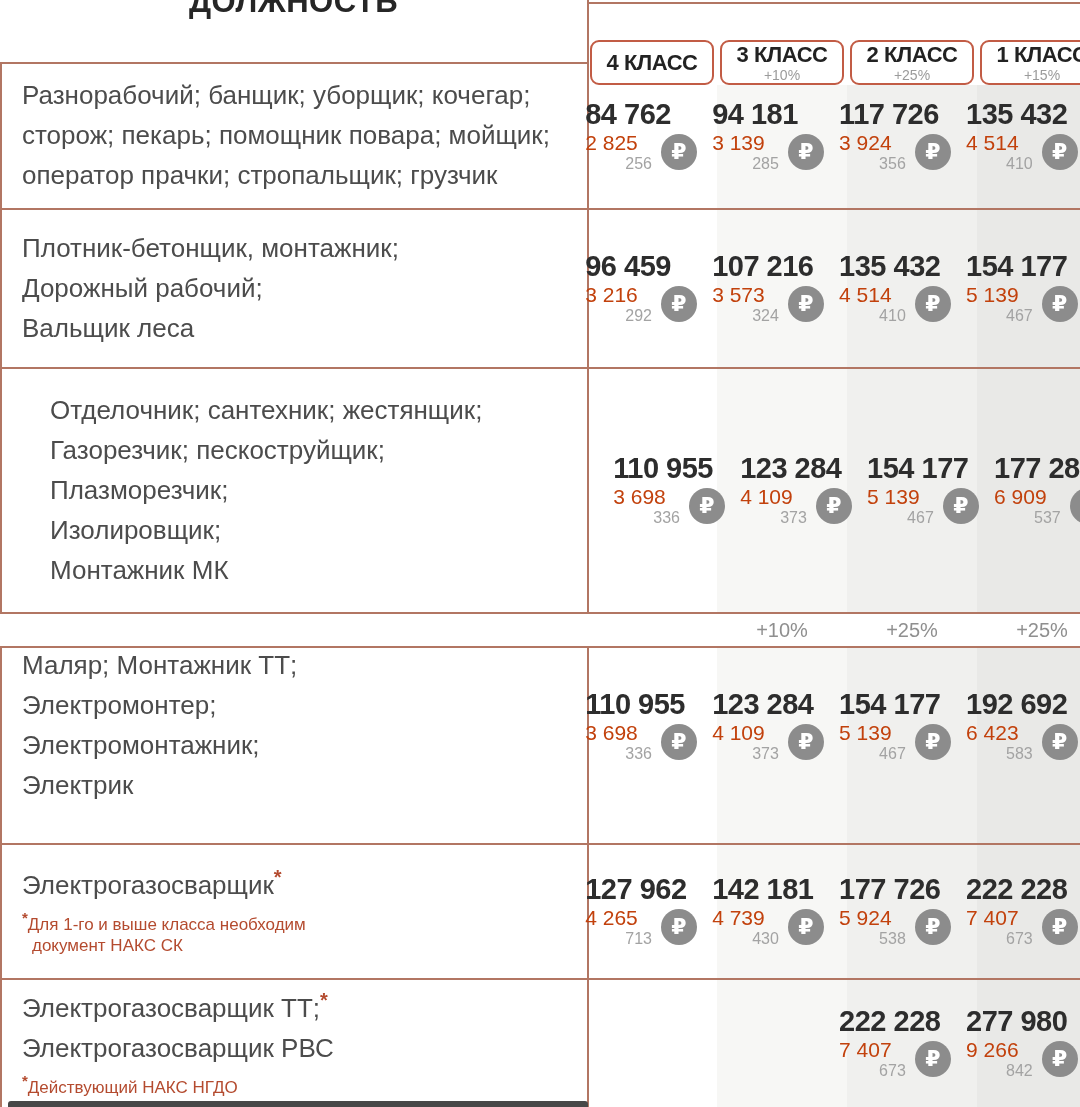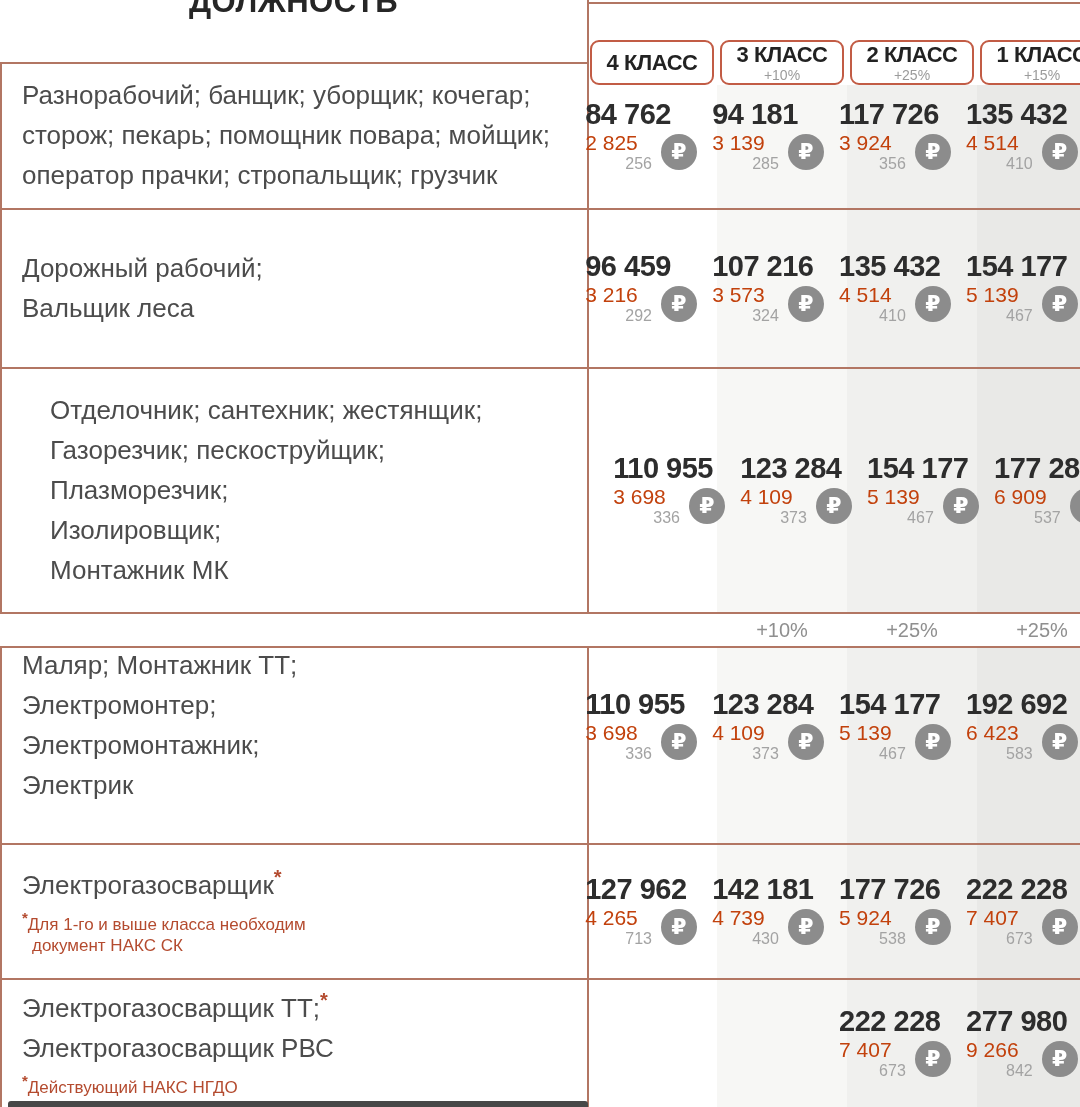--- a/index.html
+++ b/index.html
@@ -157,20 +157,21 @@
         </div>
         <div class="ruble">
             <span>₽</span>
           </div>
       </div>
     </div>
   </div>
 
   <div class="row" style="top:208px;height:159px;">
     <div class="pos-cell">
+      <div class="pos-line">Плотник-бетонщик, монтажник;</div>
       <div class="pos-line">Дорожный рабочий;</div>
       <div class="pos-line">Вальщик леса</div>
     </div>
     <div class="cell">
       <div class="big">96 459</div>
       <div class="subrow">
         <div class="midcol">
           <div class="mid">3 216</div>
           <div class="small">292</div>
         </div>

